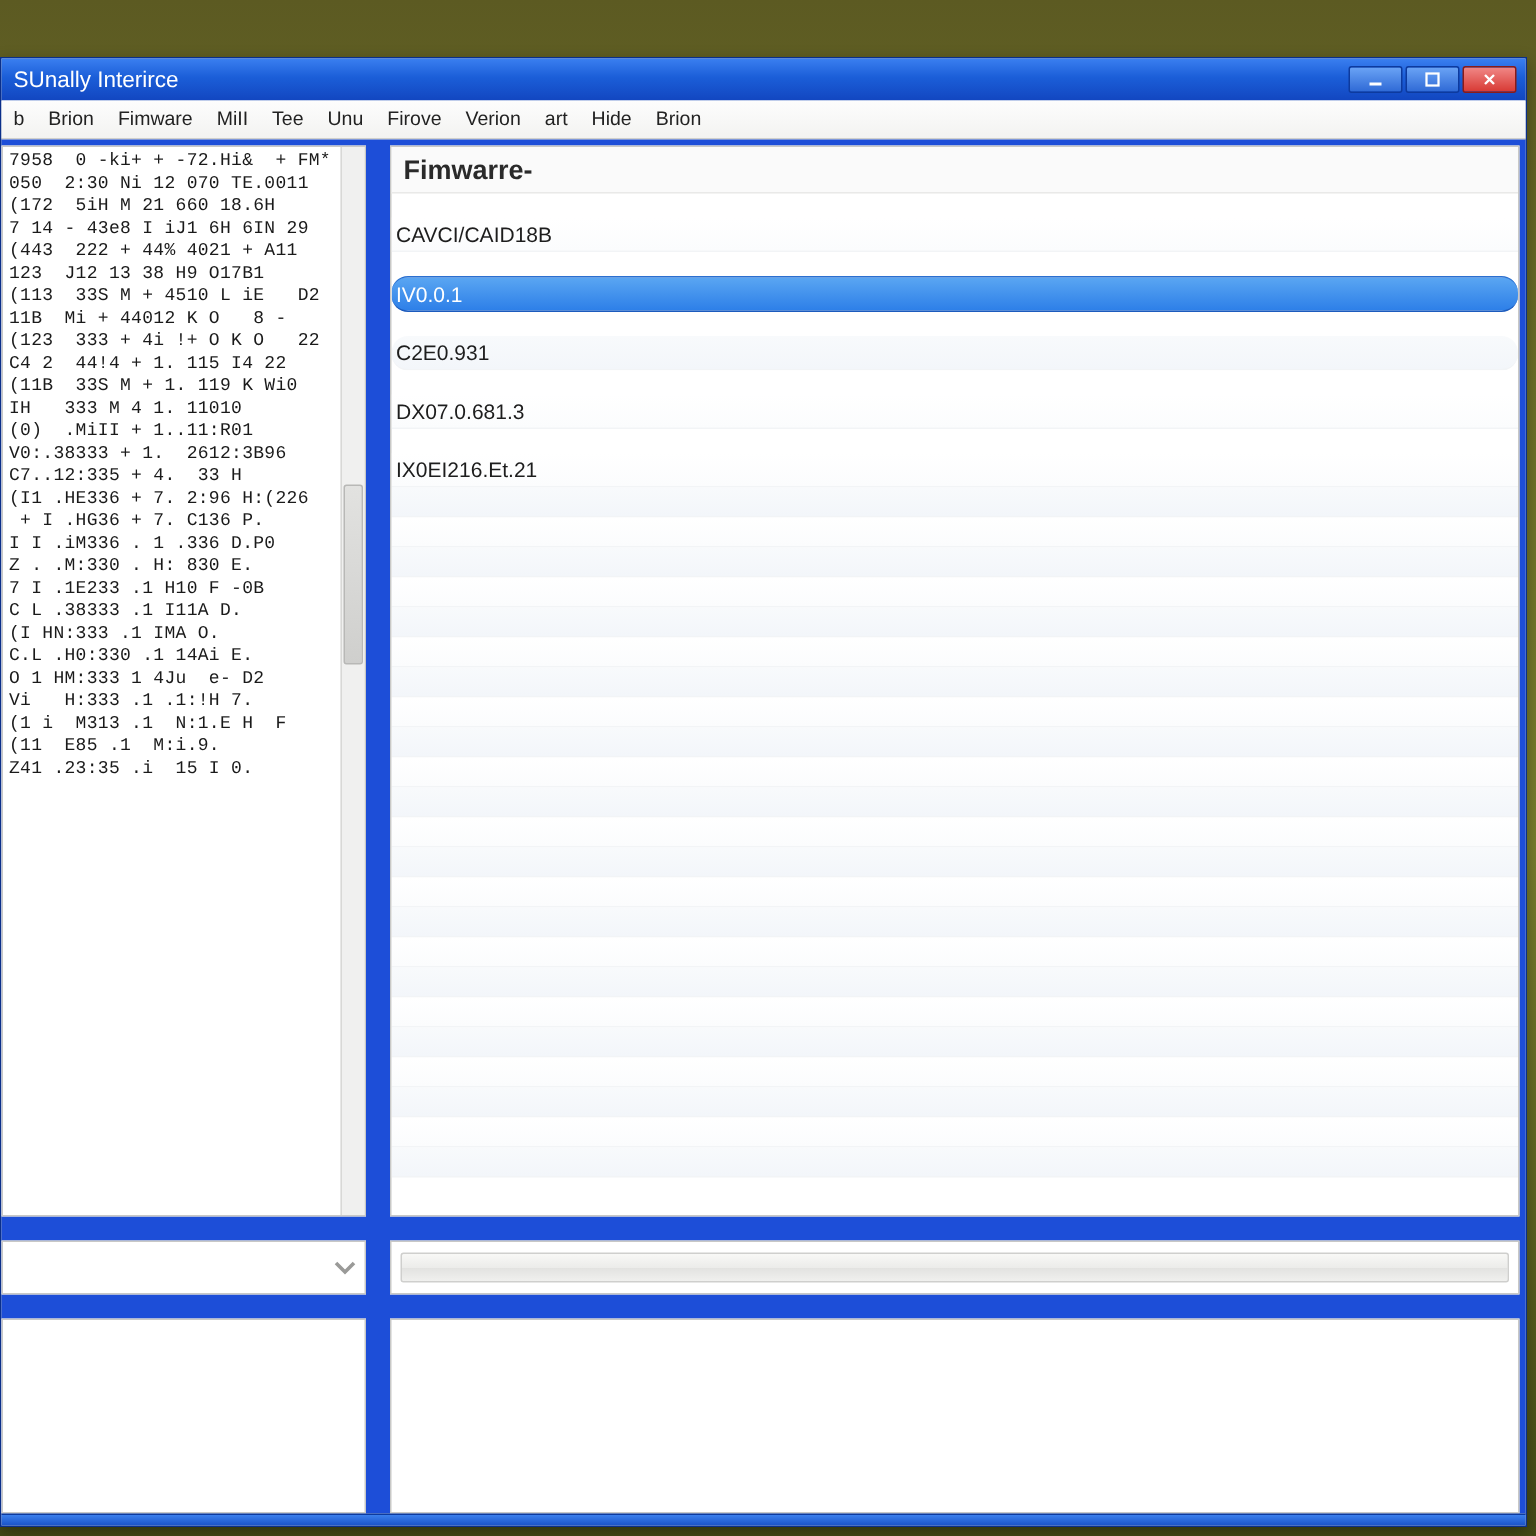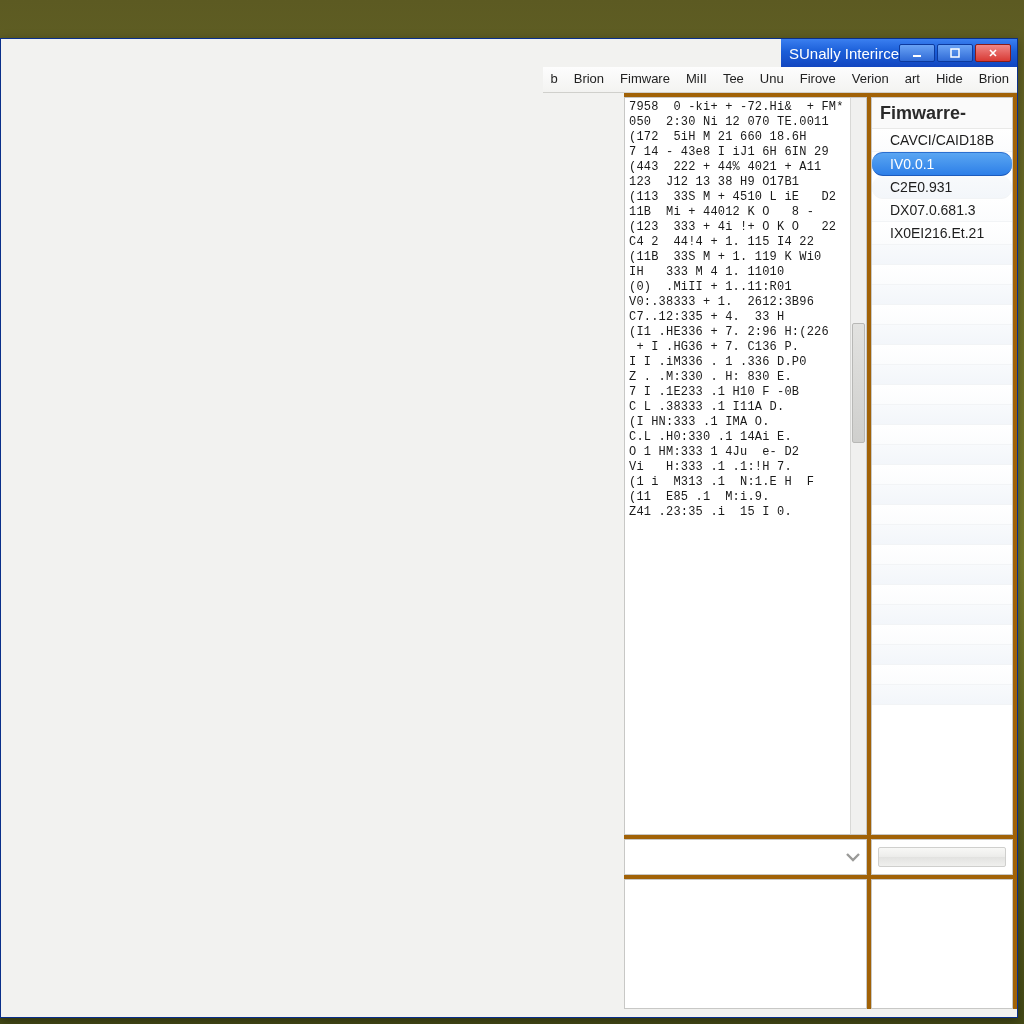--- a/index.html
+++ b/index.html
@@ -8,21 +8,20 @@
     background: linear-gradient(180deg, #5c5a22 0%, #6d7028 25%, #7a7f2e 55%, #444a16 100%);
     display: flex; flex-direction: column;
   }
   .window {
     position: absolute;
     left: 0; top: 38px; right: 6px; bottom: 6px;
     background: #f2f2f0;
     border: 1px solid #0a2f8a;
     display: flex; flex-direction: column;
     box-shadow: 0 3px 10px rgba(0,0,0,0.35);
-    align-items: flex-end;
   }
   .titlebar {
     height: 28px;
     background: linear-gradient(180deg, #3a7ff0 0%, #1b5ed8 45%, #1246c0 100%);
     color: #fff;
     display: flex; align-items: center;
     padding: 0 6px 0 8px;
     font-size: 15px;
   }
   .titlebar .title { flex: 1; }
@@ -47,23 +46,23 @@
   }
   .menubar .item {
     padding: 4px 8px 0 8px;
     cursor: default;
   }
   .client {
     flex: 1;
     display: grid;
     grid-template-columns: 243px 1fr;
     grid-template-rows: 1fr 36px 130px;
-    gap: 4px;
+    gap: 16px;
     padding: 4px 4px 0 0;
-    background: #a16207;
+    background: #1d4ed8;
   }
   .left-pane {
     grid-column: 1; grid-row: 1;
     background: #fff;
     border: 1px solid #c8c8c6;
     overflow: hidden;
     position: relative;
   }
   .hex {
     font-family: "Courier New", monospace;
@@ -100,25 +99,26 @@
     font-weight: 600;
     border-bottom: 1px solid #e9e9e8;
     background: #fafafa;
   }
   .fw-list {
     flex: 1;
     overflow: auto;
     font-size: 14px;
   }
   .fw-list .row {
-    padding: 3px 18px;
+    padding: 3px 3px;
     border-bottom: 1px solid #f2f4f6;
     background: linear-gradient(180deg,#ffffff 0%, #fbfcfd 100%);
     color: #1d1d1d;
     cursor: default;
+    margin-top: 16px;
   }
   .fw-list .row.stripe { background: linear-gradient(180deg,#f8fafc 0%, #f3f6fa 100%); border-radius: 11px; }
   .fw-list .row.selected {
     background: linear-gradient(180deg,#5aa6f2 0%, #2d7fe8 100%);
     color: #fff;
     border-top: 1px solid #2a6fd0;
     border-bottom: 1px solid #1c5bbd;
   }
   .fw-list .spacer { height: 20px; border-bottom: 1px solid #f2f4f6; background: linear-gradient(180deg,#ffffff 0%, #fbfcfd 100%); }
   .fw-list .spacer.stripe { background: linear-gradient(180deg,#f8fafc 0%, #f3f6fa 100%); }

